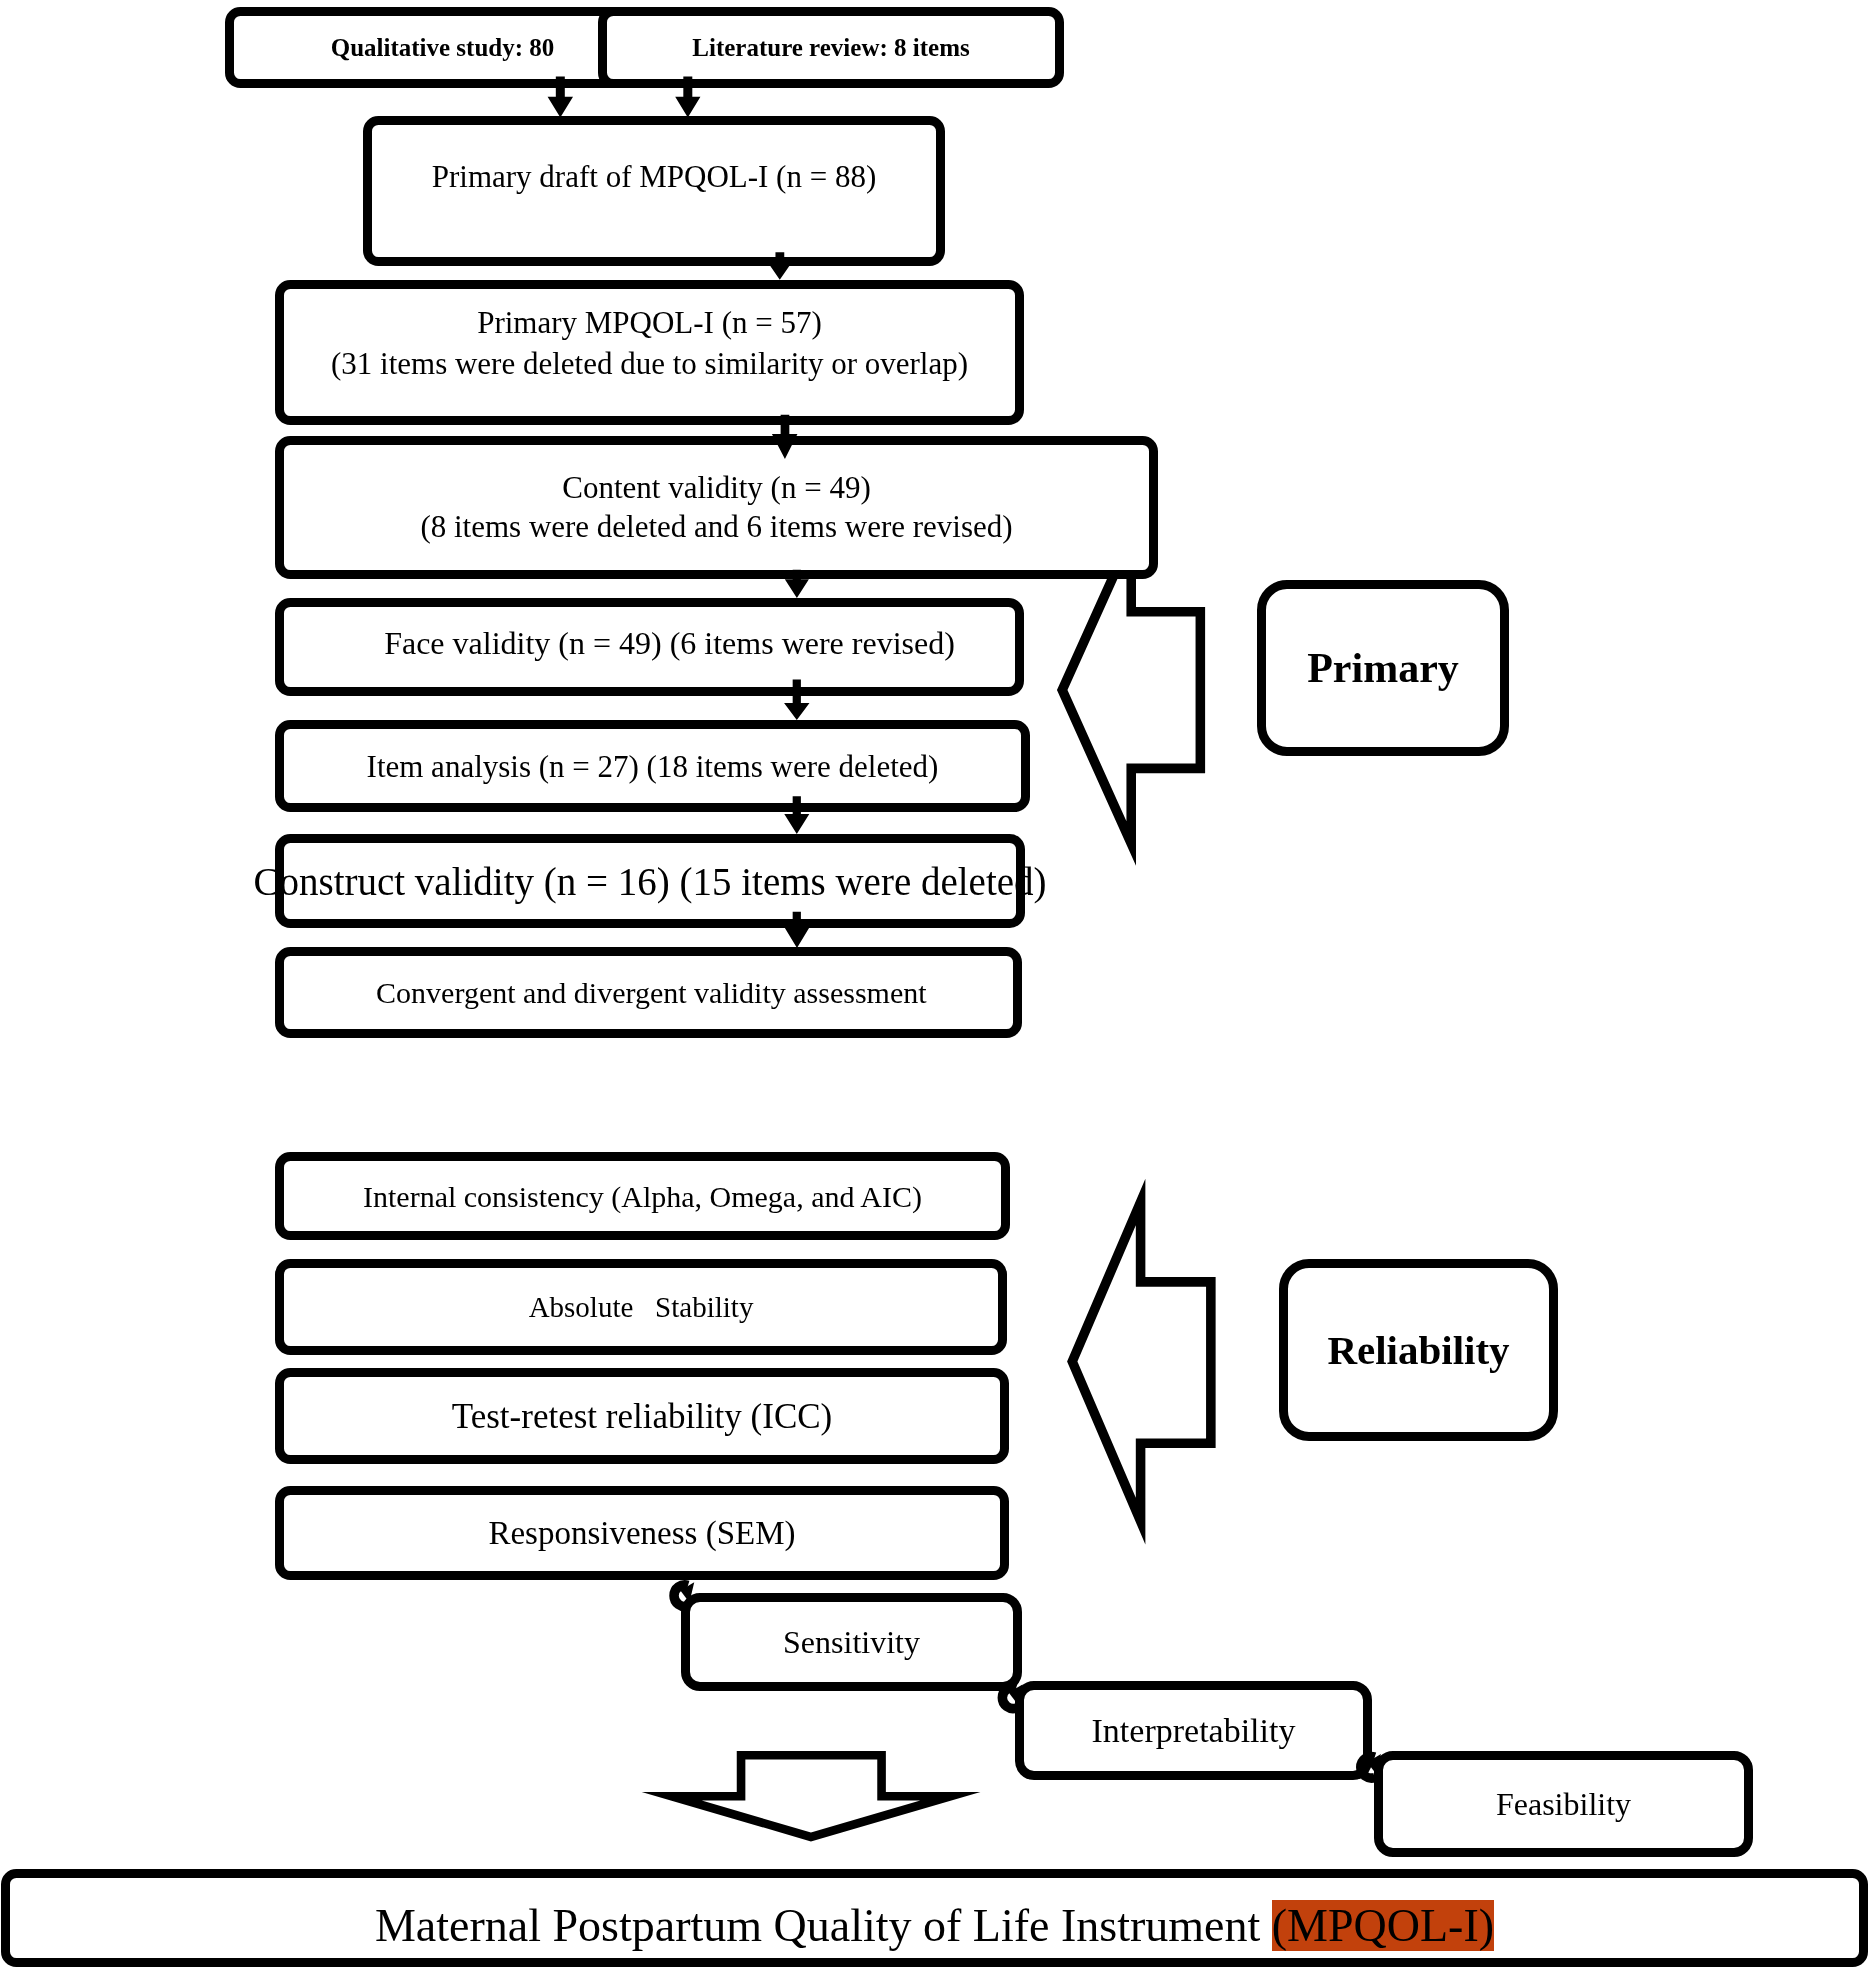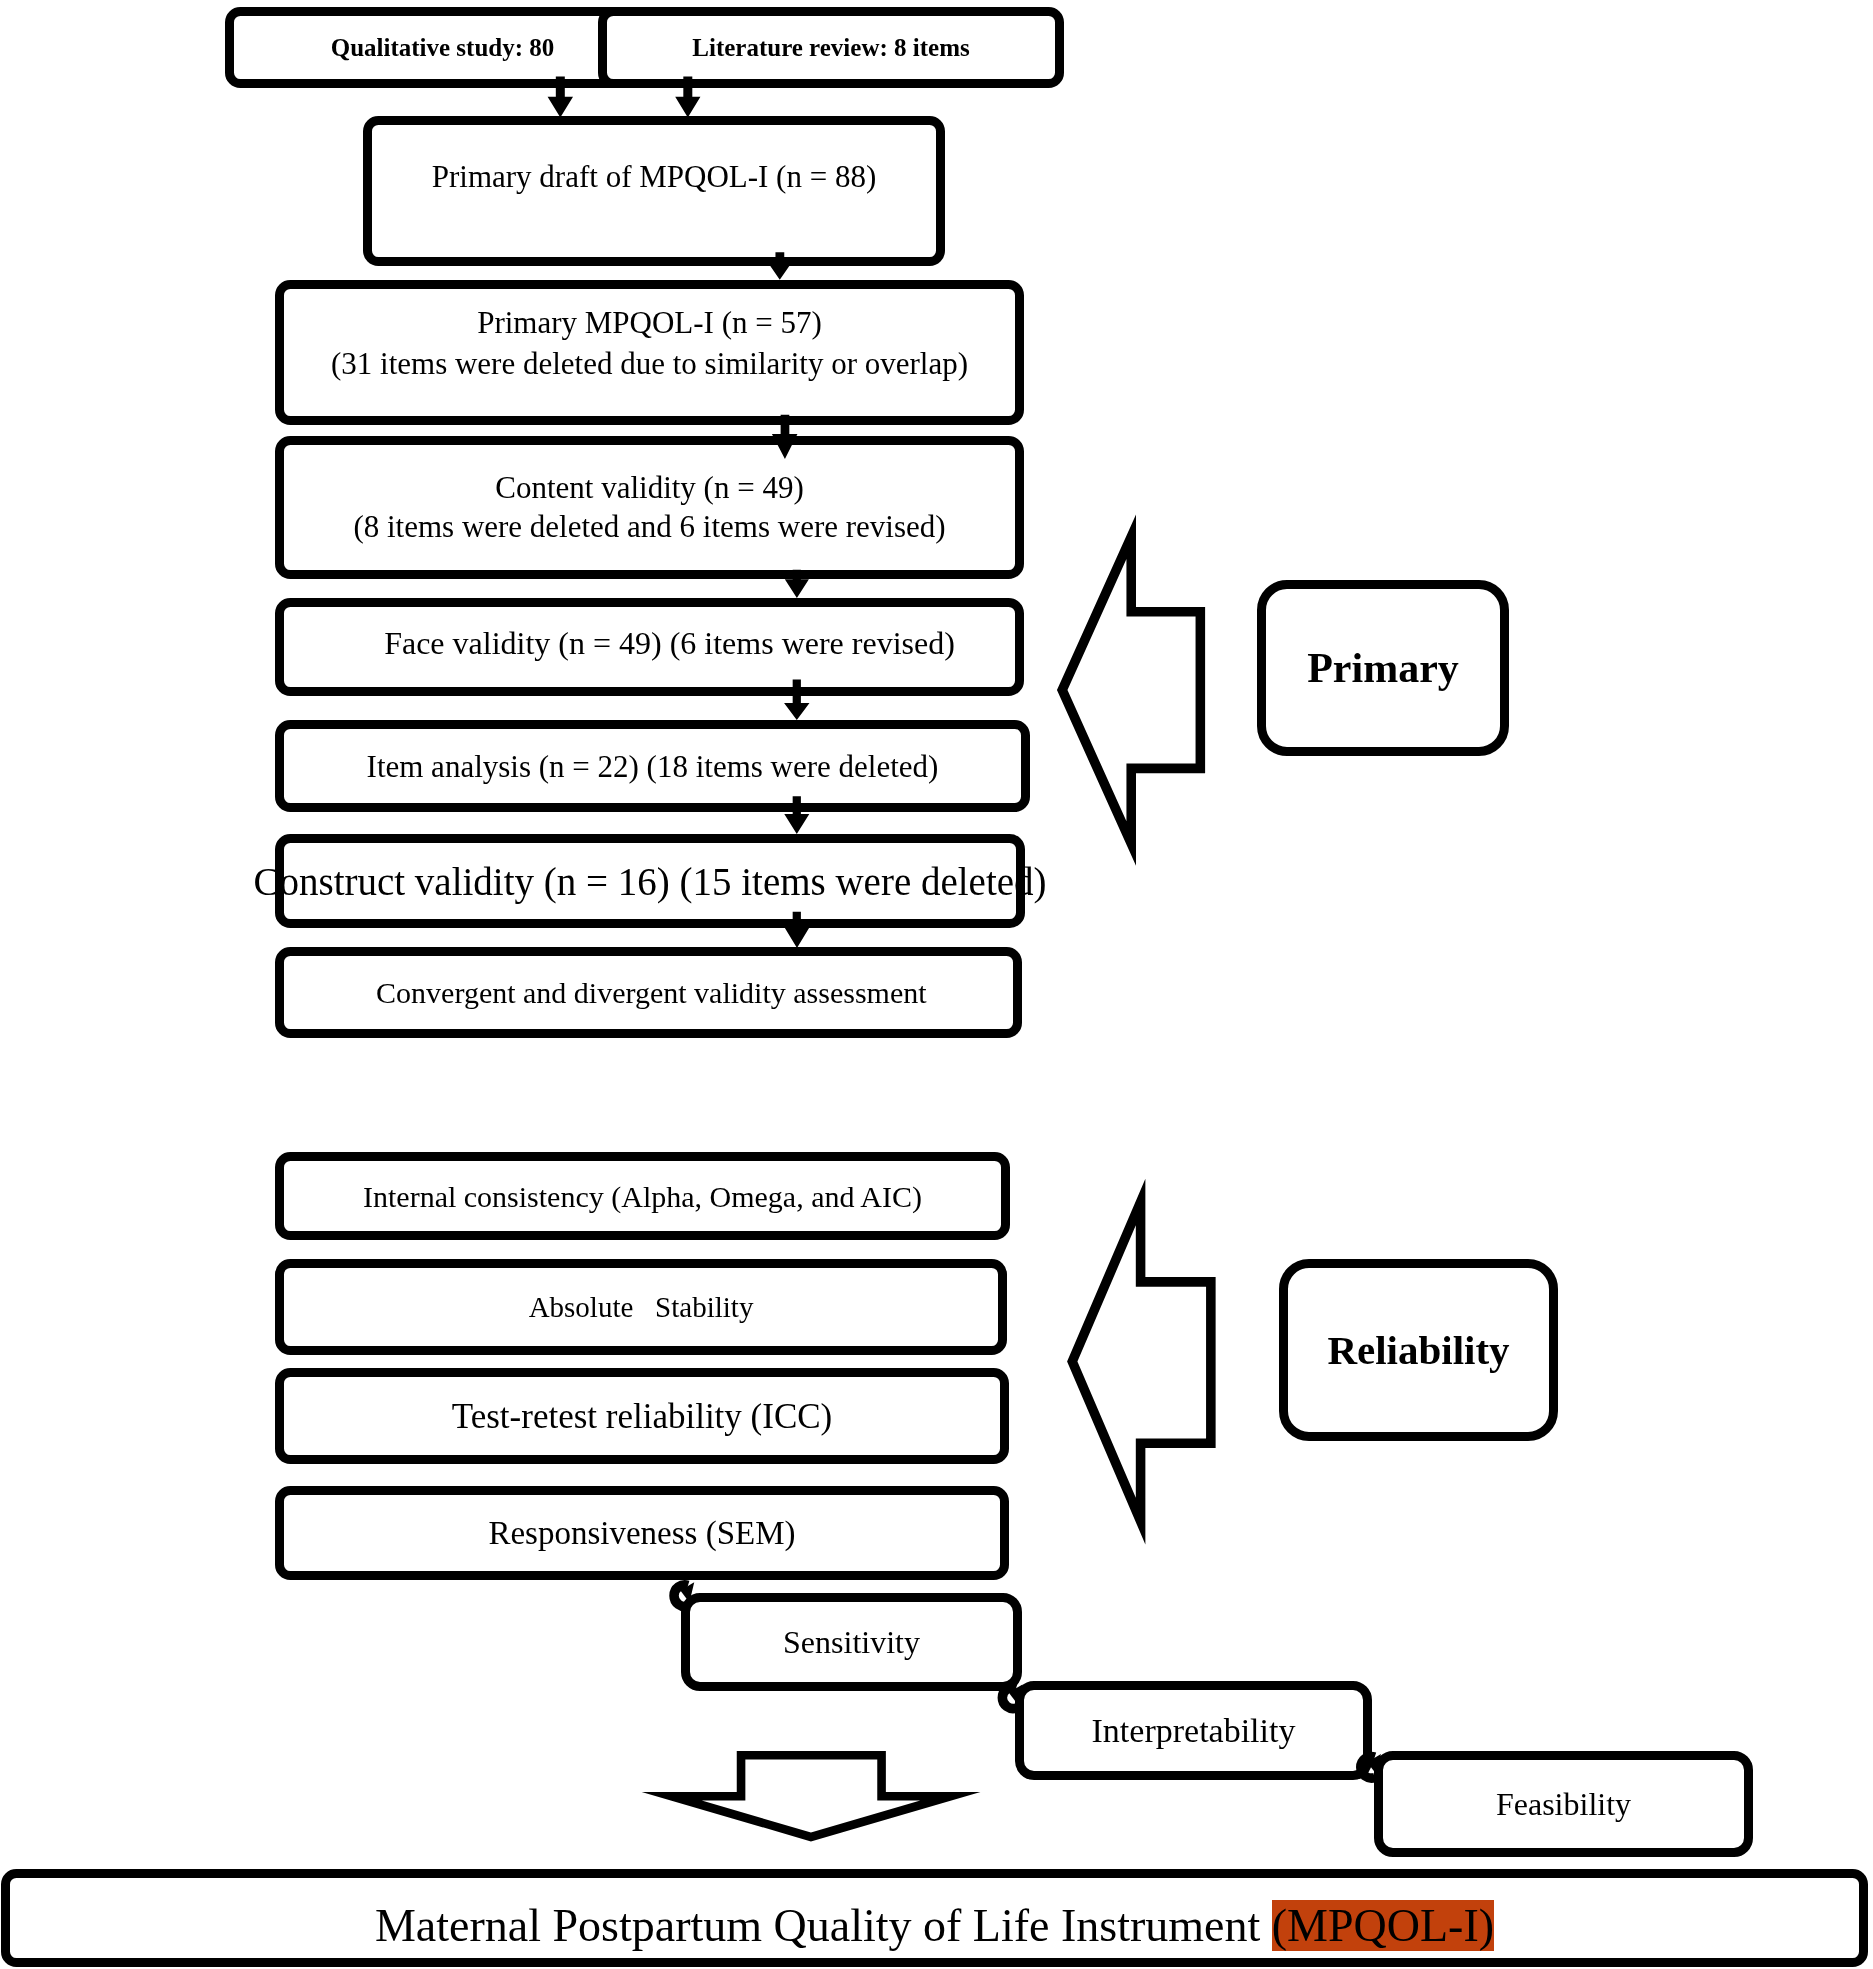--- a/index.html
+++ b/index.html
@@ -49,31 +49,31 @@
 
   <div class="node body" style="left:363px;top:116px;width:582px;height:150px;font-size:31px;padding-bottom:30px;">
     <span class="tl">Primary draft of MPQOL-I (n = 88)</span>
   </div>
 
   <div class="node body" style="left:275px;top:280px;width:749px;height:145px;font-size:31px;padding-bottom:20px;">
     <span class="tl">Primary MPQOL-I (n = 57)</span>
     <span class="tl">(31 items were deleted due to similarity or overlap)</span>
   </div>
 
-  <div class="node body" style="left:275px;top:436px;width:749px;height:143px;font-size:31px;line-height:39px;padding-bottom:1px;justify-content:center;">
+  <div class="node body" style="left:275px;top:436px;width:883px;height:143px;font-size:31px;line-height:39px;padding-bottom:1px;justify-content:center;">
     <span class="tl">Content validity (n = 49)</span>
     <span class="tl">(8 items were deleted and 6 items were revised)</span>
   </div>
 
   <div class="node body" style="left:275px;top:598px;width:749px;height:98px;font-size:32px;padding-left:40px;padding-bottom:7.6px;">
     <span class="tl">Face validity (n = 49) (6 items were revised)</span>
   </div>
 
   <div class="node body" style="left:275px;top:720px;width:755px;height:92px;font-size:31px;">
-    <span class="tl">Item analysis (n = 22) (18 items were deleted)</span>
+    <span class="tl">Item analysis (n = 27) (18 items were deleted)</span>
   </div>
 
   <div class="node body" style="left:275px;top:834px;width:750px;height:94px;font-size:39px;">
     <span class="tl">Construct validity (n = 16) (15 items were deleted)</span>
   </div>
 
   <div class="node body" style="left:275px;top:947px;width:747px;height:91px;font-size:30px;padding-left:5.7px;">
     <span class="tl">Convergent and divergent validity assessment</span>
   </div>
 

